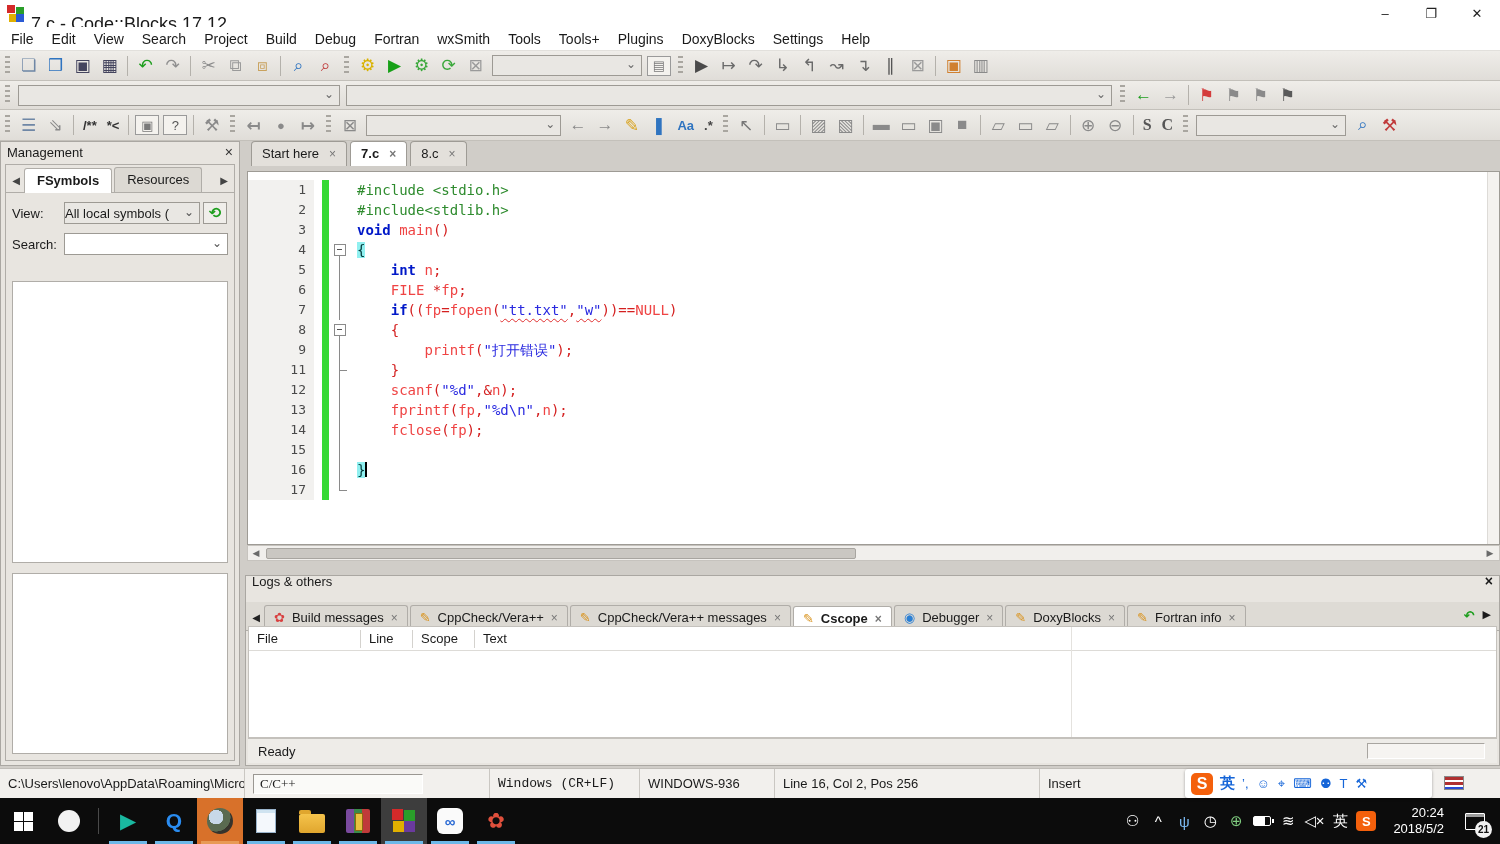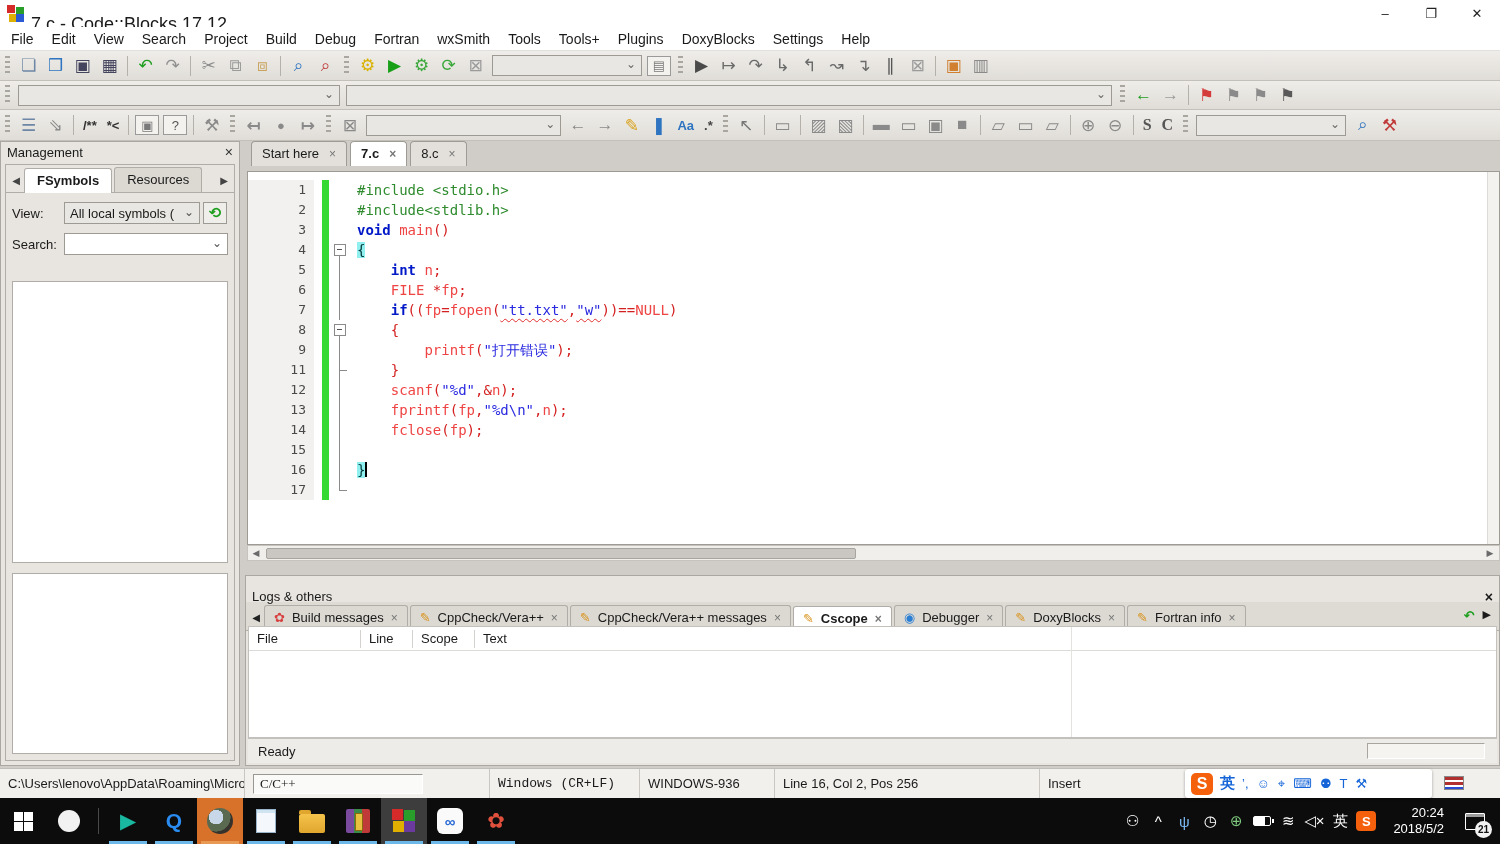--- a/index.html
+++ b/index.html
@@ -41,21 +41,21 @@
   .mgmt { position:absolute; left:0; top:0; width:240px; height:625px; background:#e8e5e0; border:1px solid #aaa7a2; }
   .mgmt-cap { height:20px; display:flex; align-items:center; padding:0 6px; font-size:13px; background:#e8e5e0; }
   .mgmt-cap .capx { margin-left:auto; font-size:14px; color:#333; }
   .mgmt-body { position:absolute; left:4px; top:22px; right:4px; bottom:4px; border:1px solid #b0ada8; background:#e8e5e0; }
   .mgmt-tabs { display:flex; align-items:flex-end; height:28px; padding:0 2px; border-bottom:1px solid #b0ada8; }
   .tab-arrow { width:16px; text-align:center; font-size:10px; color:#444; padding-bottom:6px; }
   .mtab { padding:4px 12px 5px; font-size:13px; background:#dcd9d3; border:1px solid #b0ada8; border-bottom:none; border-radius:3px 3px 0 0; margin-right:2px; }
   .mtab.active { background:#fff; font-weight:bold; position:relative; top:1px; }
   .mgmt-row { display:flex; align-items:center; margin:9px 6px 0; }
   .mgmt-row label { width:52px; font-size:13px; }
-  .mcombo { height:22px; border:1px solid #9d9a94; background:#e9e7e3; display:flex; align-items:center; font-size:13px; padding-left:5px; position:relative; }
+  .mcombo { height:22px; border:1px solid #9d9a94; background:#e9e7e3; display:flex; align-items:center; font-size:13px; position:relative; }
   .mcombo .chev { margin-left:auto; color:#555; font-size:12px; padding:0 5px 3px 0; }
   .mcombo.white { background:#fff; }
   .refresh-icon { width:24px; height:22px; border:1px solid #9d9a94; background:#f0eeea; margin-left:3px; display:flex; align-items:center; justify-content:center; color:#1d9e1d; font-weight:bold; font-size:15px; }
   .mgmt-tree { position:absolute; left:6px; top:116px; right:6px; height:282px; background:#fff; border:1px solid #b0ada8; }
   .mgmt-tree2 { position:absolute; left:6px; top:408px; right:6px; bottom:6px; background:#fff; border:1px solid #b0ada8; }
 
   
   .editor { position:absolute; left:247px; top:0; width:1253px; height:420px; }
   .etabbar { height:30px; display:flex; align-items:flex-start; padding-left:4px; background:#d0cdc8; }
   .etab { display:flex; align-items:center; gap:10px; padding:4px 10px 5px; font-size:13px; background:#e3e0db; border:1px solid #9e9b95; border-bottom:none; border-radius:4px 4px 0 0; margin-right:3px; }
@@ -80,21 +80,21 @@
   .tok-ss{color:#2a2ae0; text-decoration:underline wavy #e03030; text-decoration-thickness:1px; text-underline-offset:3px;}
   .tok-hl{background:#90f0f0; color:#003a3a;}
   .caret{display:inline-block;width:2px;height:15px;background:#000;vertical-align:-2px;}
   .hscroll { position:absolute; left:0; top:404px; width:1253px; height:16px; background:#f1efec; border:1px solid #c6c3be; display:flex; align-items:center; }
   .hbtn { width:16px; text-align:center; font-size:9px; color:#6a6a6a; }
   .hthumb { position:absolute; left:18px; top:2px; width:590px; height:11px; background:#cac7c2; border:1px solid #a8a5a0; border-radius:2px; }
   .hbtn.right { position:absolute; right:1px; }
 
   
   .logs { position:absolute; left:245px; top:434px; width:1255px; height:191px; background:#e8e5e0; border:1px solid #aaa7a2; }
-  .logs-cap { height:19px; display:flex; align-items:flex-start; padding:13px 6px; font-size:13px; }
+  .logs-cap { height:19px; display:flex; align-items:flex-end; padding:13px 6px; font-size:13px; }
   .logs-cap .capx { margin-left:auto; font-size:14px; font-weight:bold; }
   .ltabs { height:29px; display:flex; align-items:flex-end; padding-left:2px; border-bottom:1px solid #b0ada8; background:#dedbd5; }
   .ltab-scroll { width:16px; padding-bottom:7px; text-align:center; font-size:10px; color:#222; }
   .ltab { display:flex; align-items:center; gap:7px; padding:4px 9px 5px; font-size:13px; background:#dcd9d3; border:1px solid #b0ada8; border-bottom:none; border-radius:3px 3px 0 0; margin-right:2px; white-space:nowrap; }
   .ltab.active { background:#fff; font-weight:bold; position:relative; top:1px; }
   .ltab .x { color:#777; font-size:12px; }
   .licon { font-size:13px; }
   .ltab-end { margin-left:auto; display:flex; gap:8px; padding:0 8px 7px 0; }
   .lcontent { position:absolute; left:2px; top:50px; right:2px; height:112px; background:#fff; border:1px solid #c4c1bc; }
   .lheader { display:flex; height:24px; align-items:center; border-bottom:1px solid #dddbd7; font-size:13px; }

